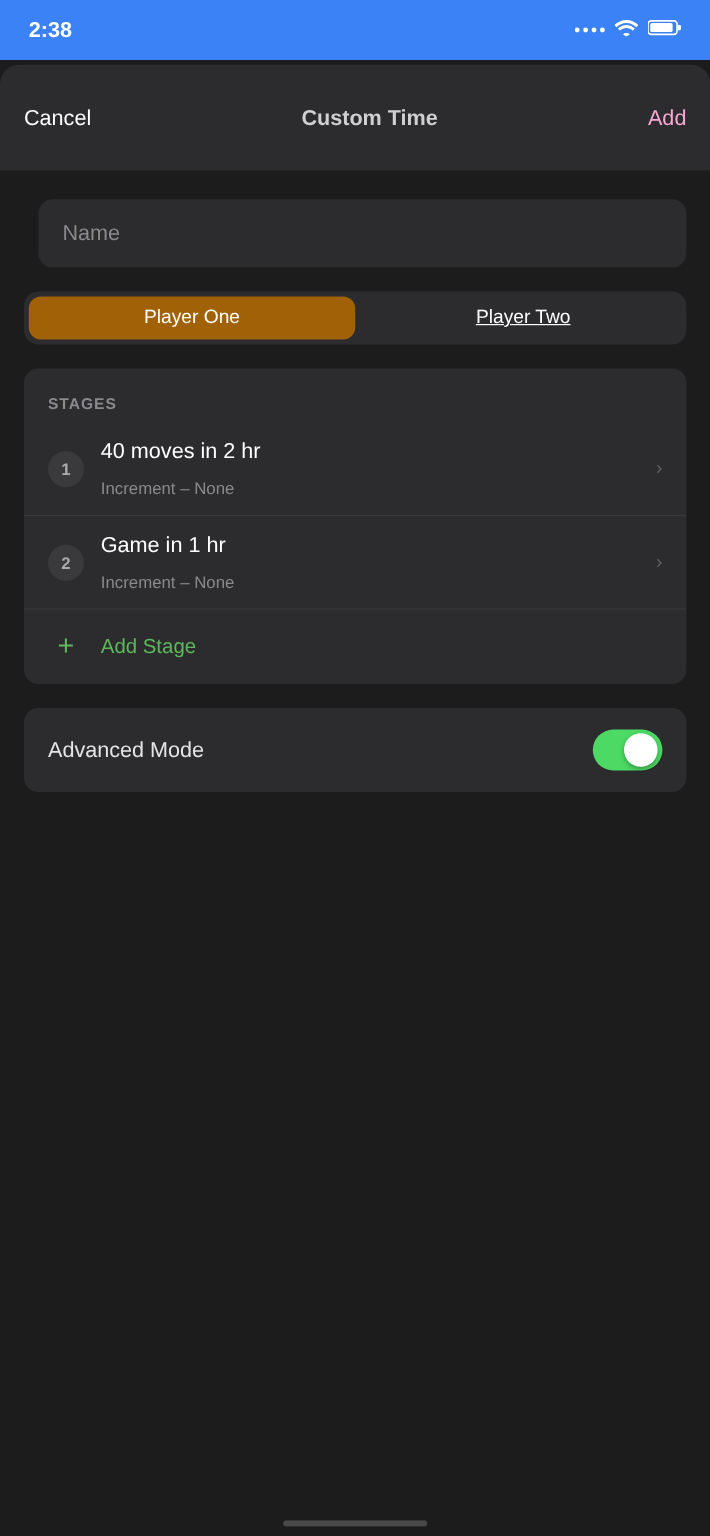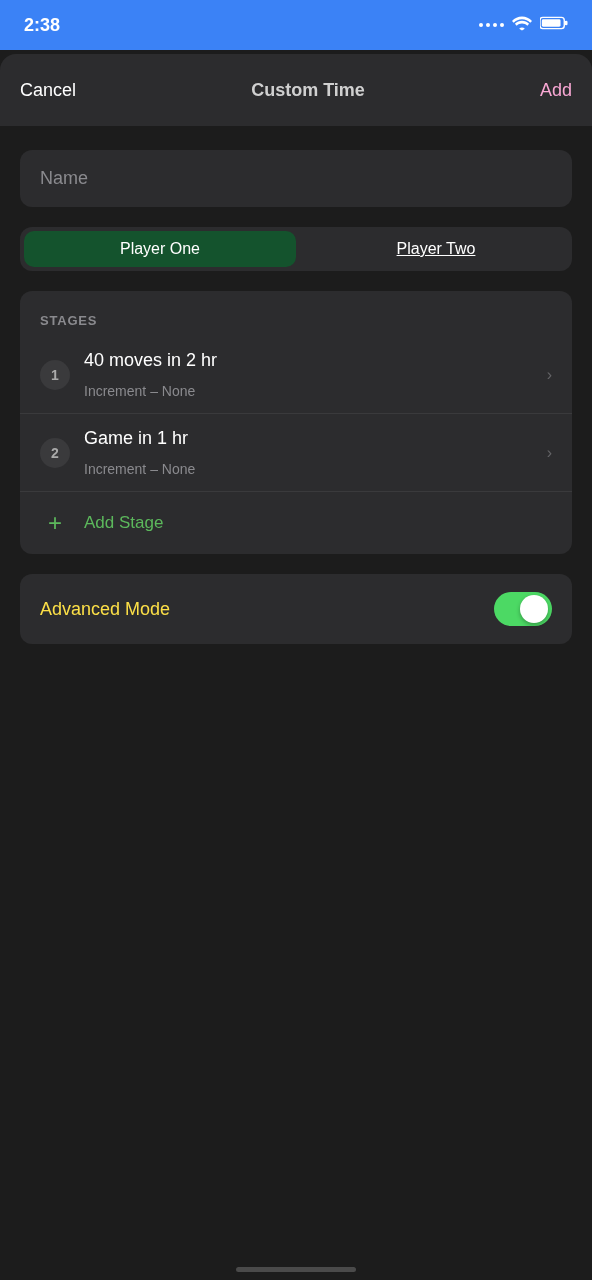--- a/index.html
+++ b/index.html
@@ -40,21 +40,21 @@
     .dot {
       width: 4px;
       height: 4px;
       background: #ffffff;
       border-radius: 50%;
     }
 
     
     .nav-bar {
       background-color: #2c2c2e;
-      height: 72px;
+      height: 88px;
       display: flex;
       align-items: center;
       justify-content: space-between;
       padding: 0 20px;
       border-radius: 16px 16px 0 0;
       margin-top: 4px;
     }
     .nav-cancel {
       font-size: 18px;
       color: #ffffff;
@@ -77,20 +77,21 @@
       display: flex;
       flex-direction: column;
       gap: 20px;
     }
 
     
     .name-input-container {
       background-color: #2c2c2e;
       border-radius: 12px;
       padding: 18px 20px;
+      margin-left: 12px;
     }
     .name-input {
       background: transparent;
       border: none;
       outline: none;
       color: #8a8a8e;
       font-size: 18px;
       width: 100%;
     }
     .name-input::placeholder {
@@ -109,21 +110,21 @@
       flex: 1;
       display: flex;
       align-items: center;
       justify-content: center;
       cursor: pointer;
       font-size: 16px;
       font-weight: 500;
       transition: background 0.2s;
     }
     .player-btn.active {
-      background-color: #14532d;
+      background-color: #a16207;
       color: #ffffff;
       border-radius: 10px;
       margin: 4px;
     }
     .player-btn.inactive {
       background-color: transparent;
       color: #ffffff;
       text-decoration: underline;
     }
 
@@ -210,21 +211,21 @@
     .advanced-row {
       background-color: #2c2c2e;
       border-radius: 12px;
       display: flex;
       align-items: center;
       justify-content: space-between;
       padding: 18px 20px;
     }
     .advanced-label {
       font-size: 18px;
-      color: #fde047;
+      color: #e5e5e5;
     }
 
     
     .toggle-switch {
       width: 58px;
       height: 34px;
       background-color: #4cd964;
       border-radius: 17px;
       position: relative;
       cursor: pointer;

